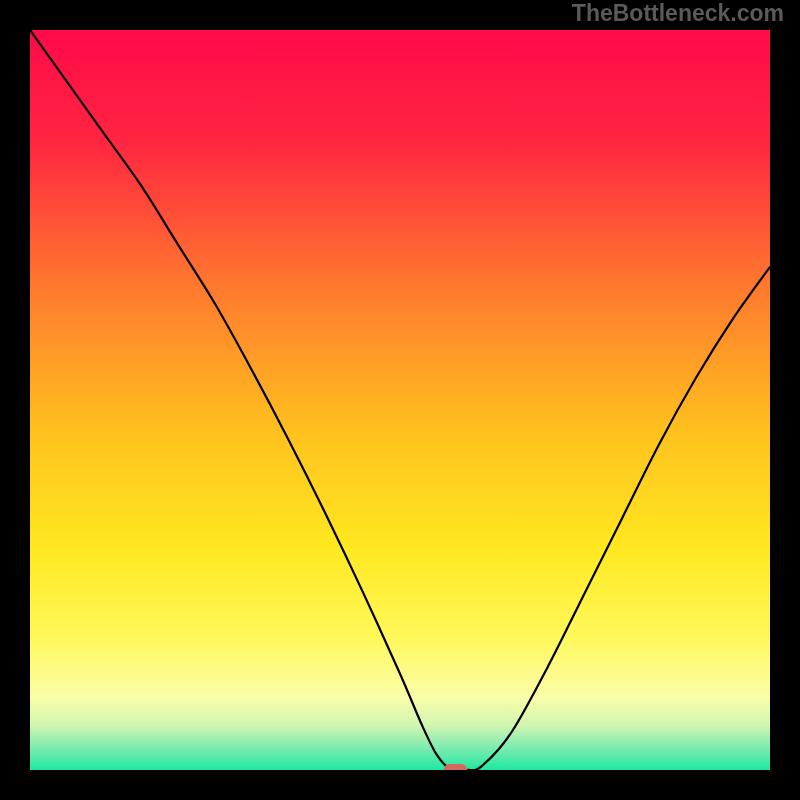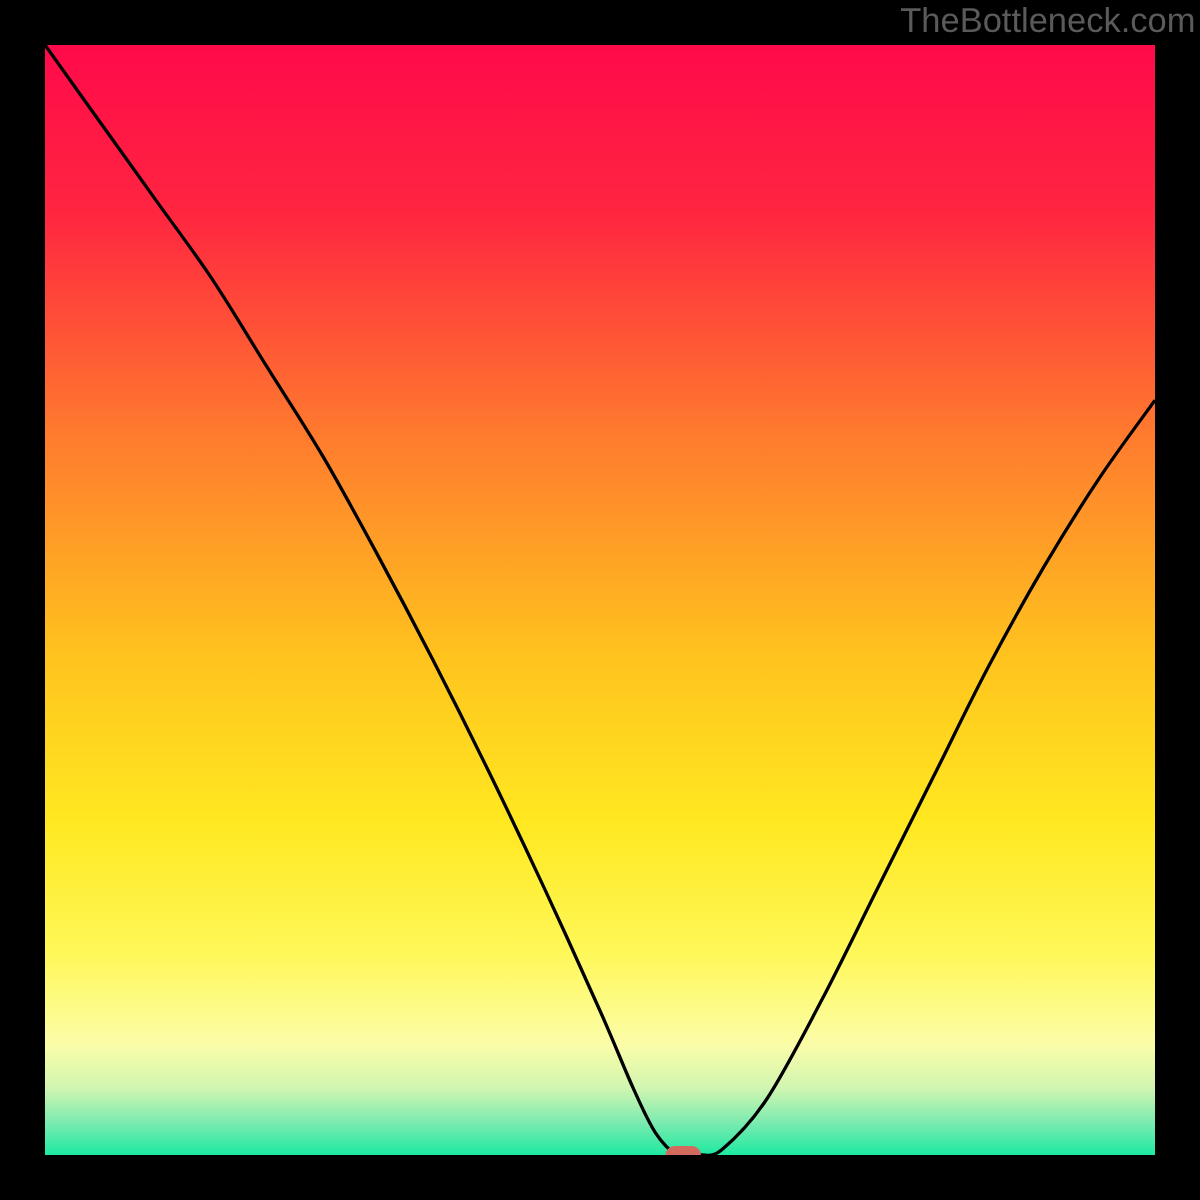--- a/index.html
+++ b/index.html
@@ -11,24 +11,24 @@
       overflow: hidden;
     }
     .container {
       position: relative;
       width: 800px;
       height: 800px;
     }
     .watermark {
       position: absolute;
       top: 0px;
-      right: 3px;
+      right: 16px;
       font-family: Arial, sans-serif;
       font-size: 23px;
-      font-weight: normal;
+      font-weight: bold;
       color: #5a5a5a;
       z-index: 10;
     }
     .plot-area {
       position: absolute;
       left: 30px;
       top: 30px;
       width: 740px;
       height: 740px;
     }

